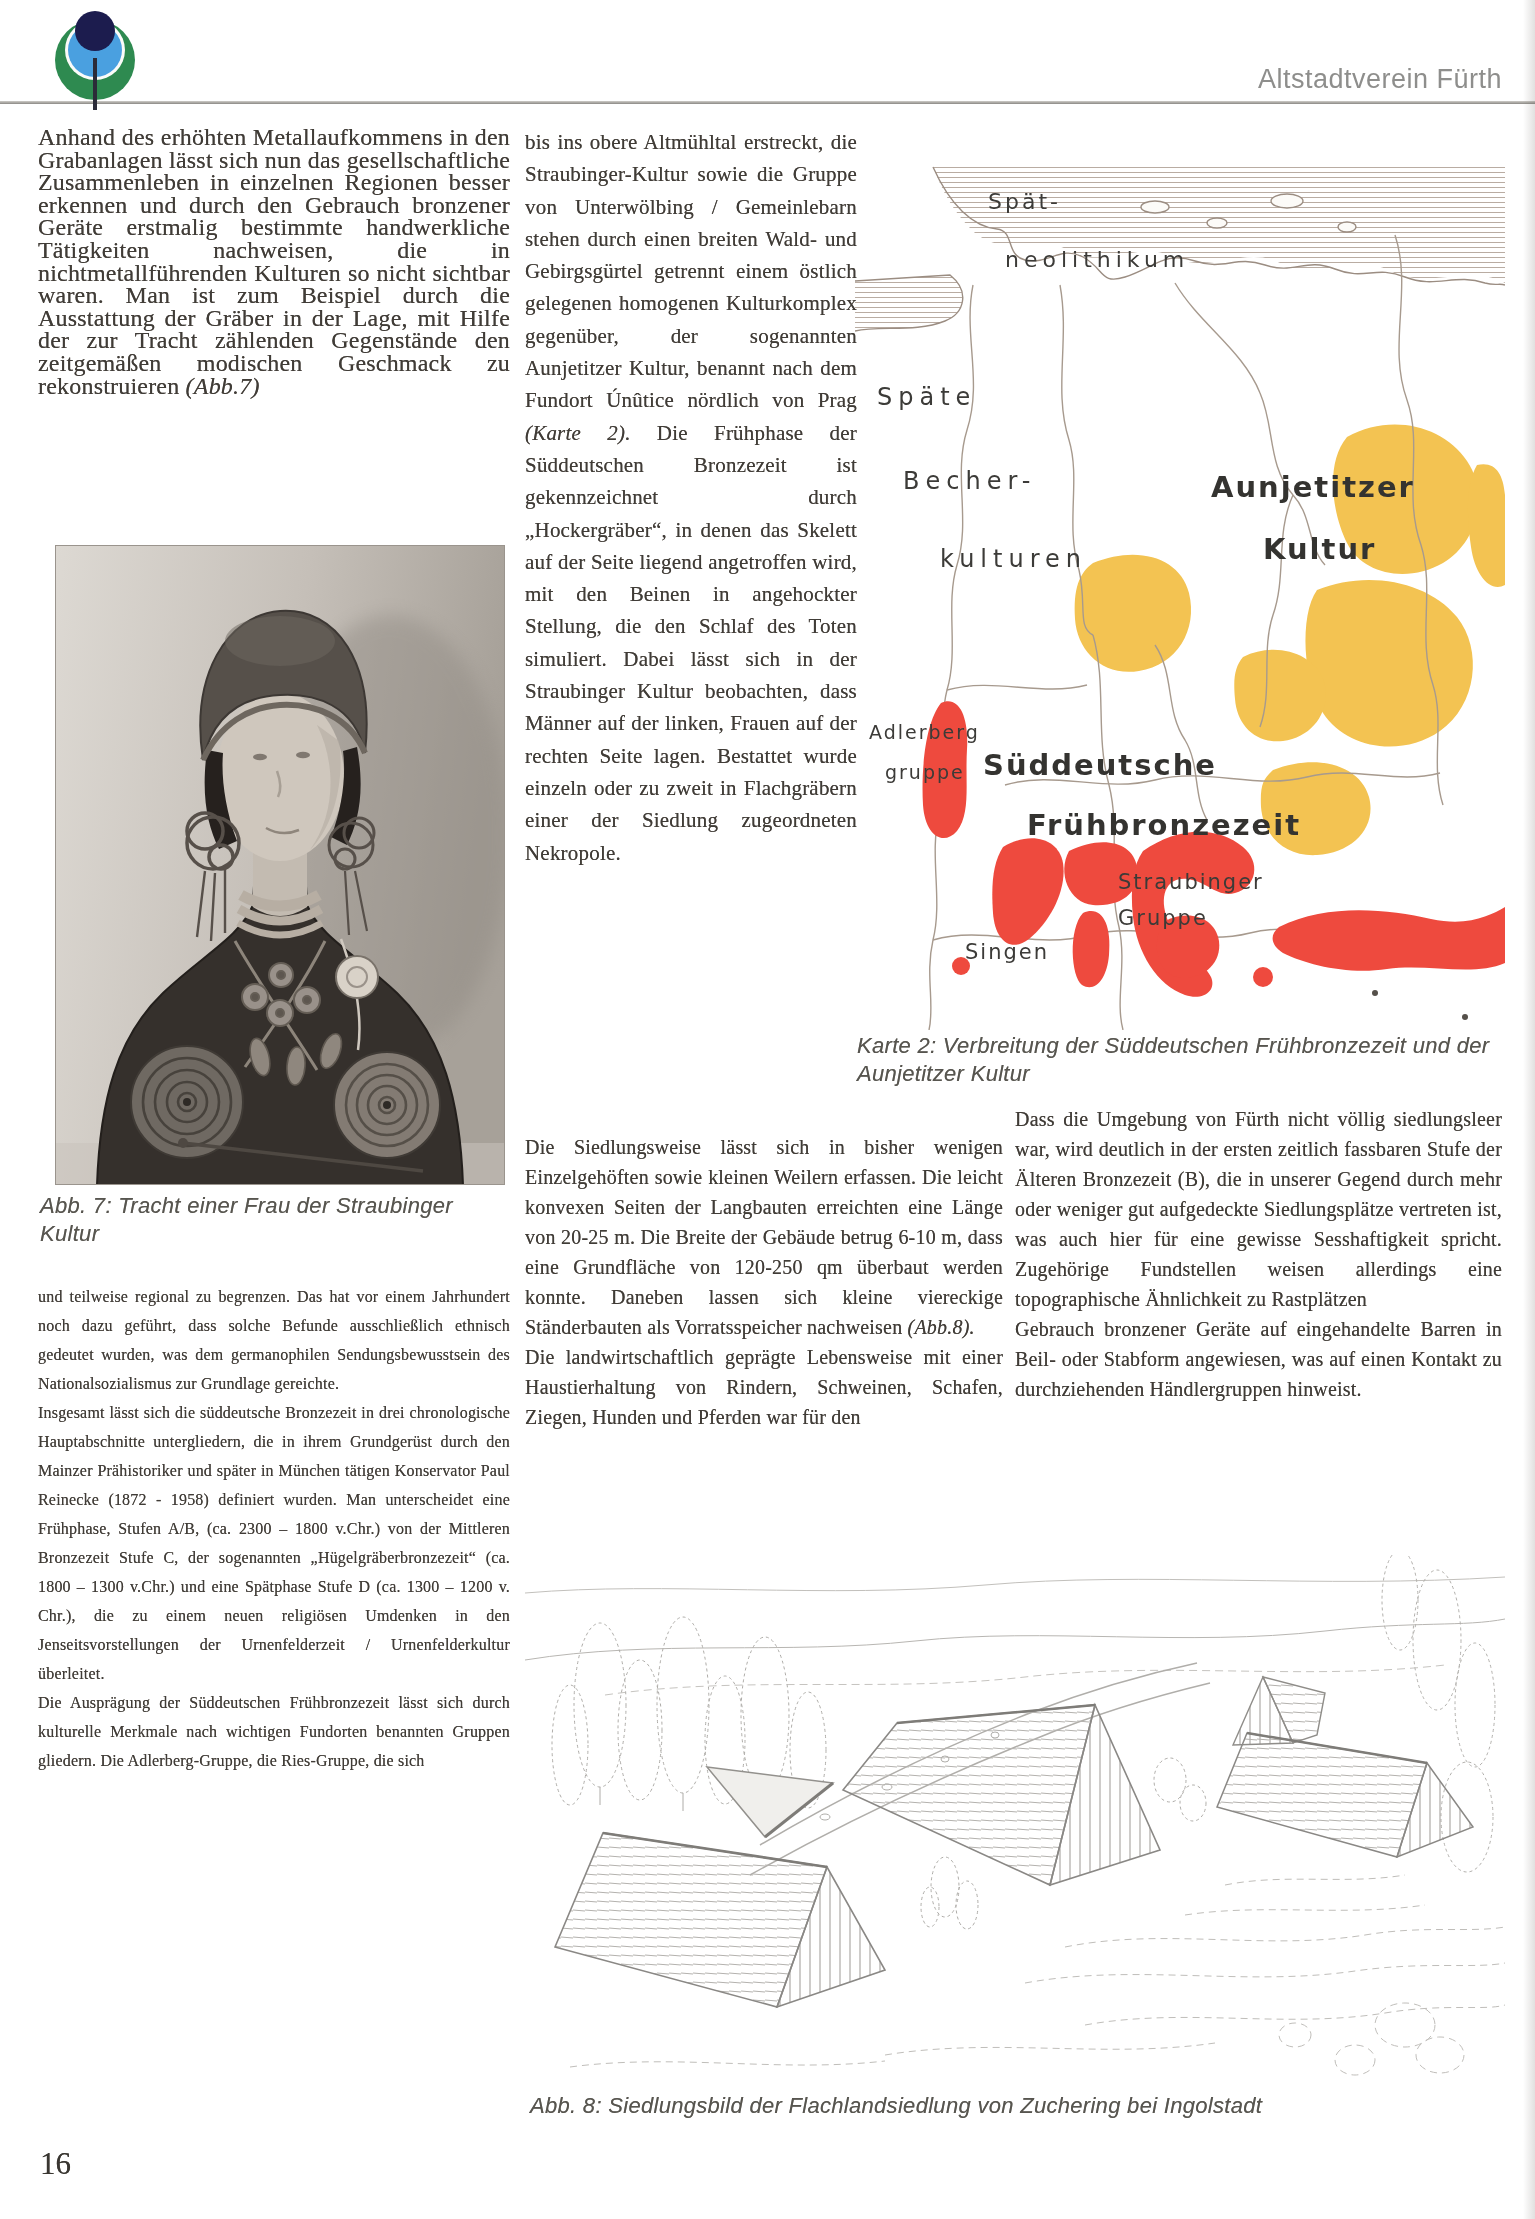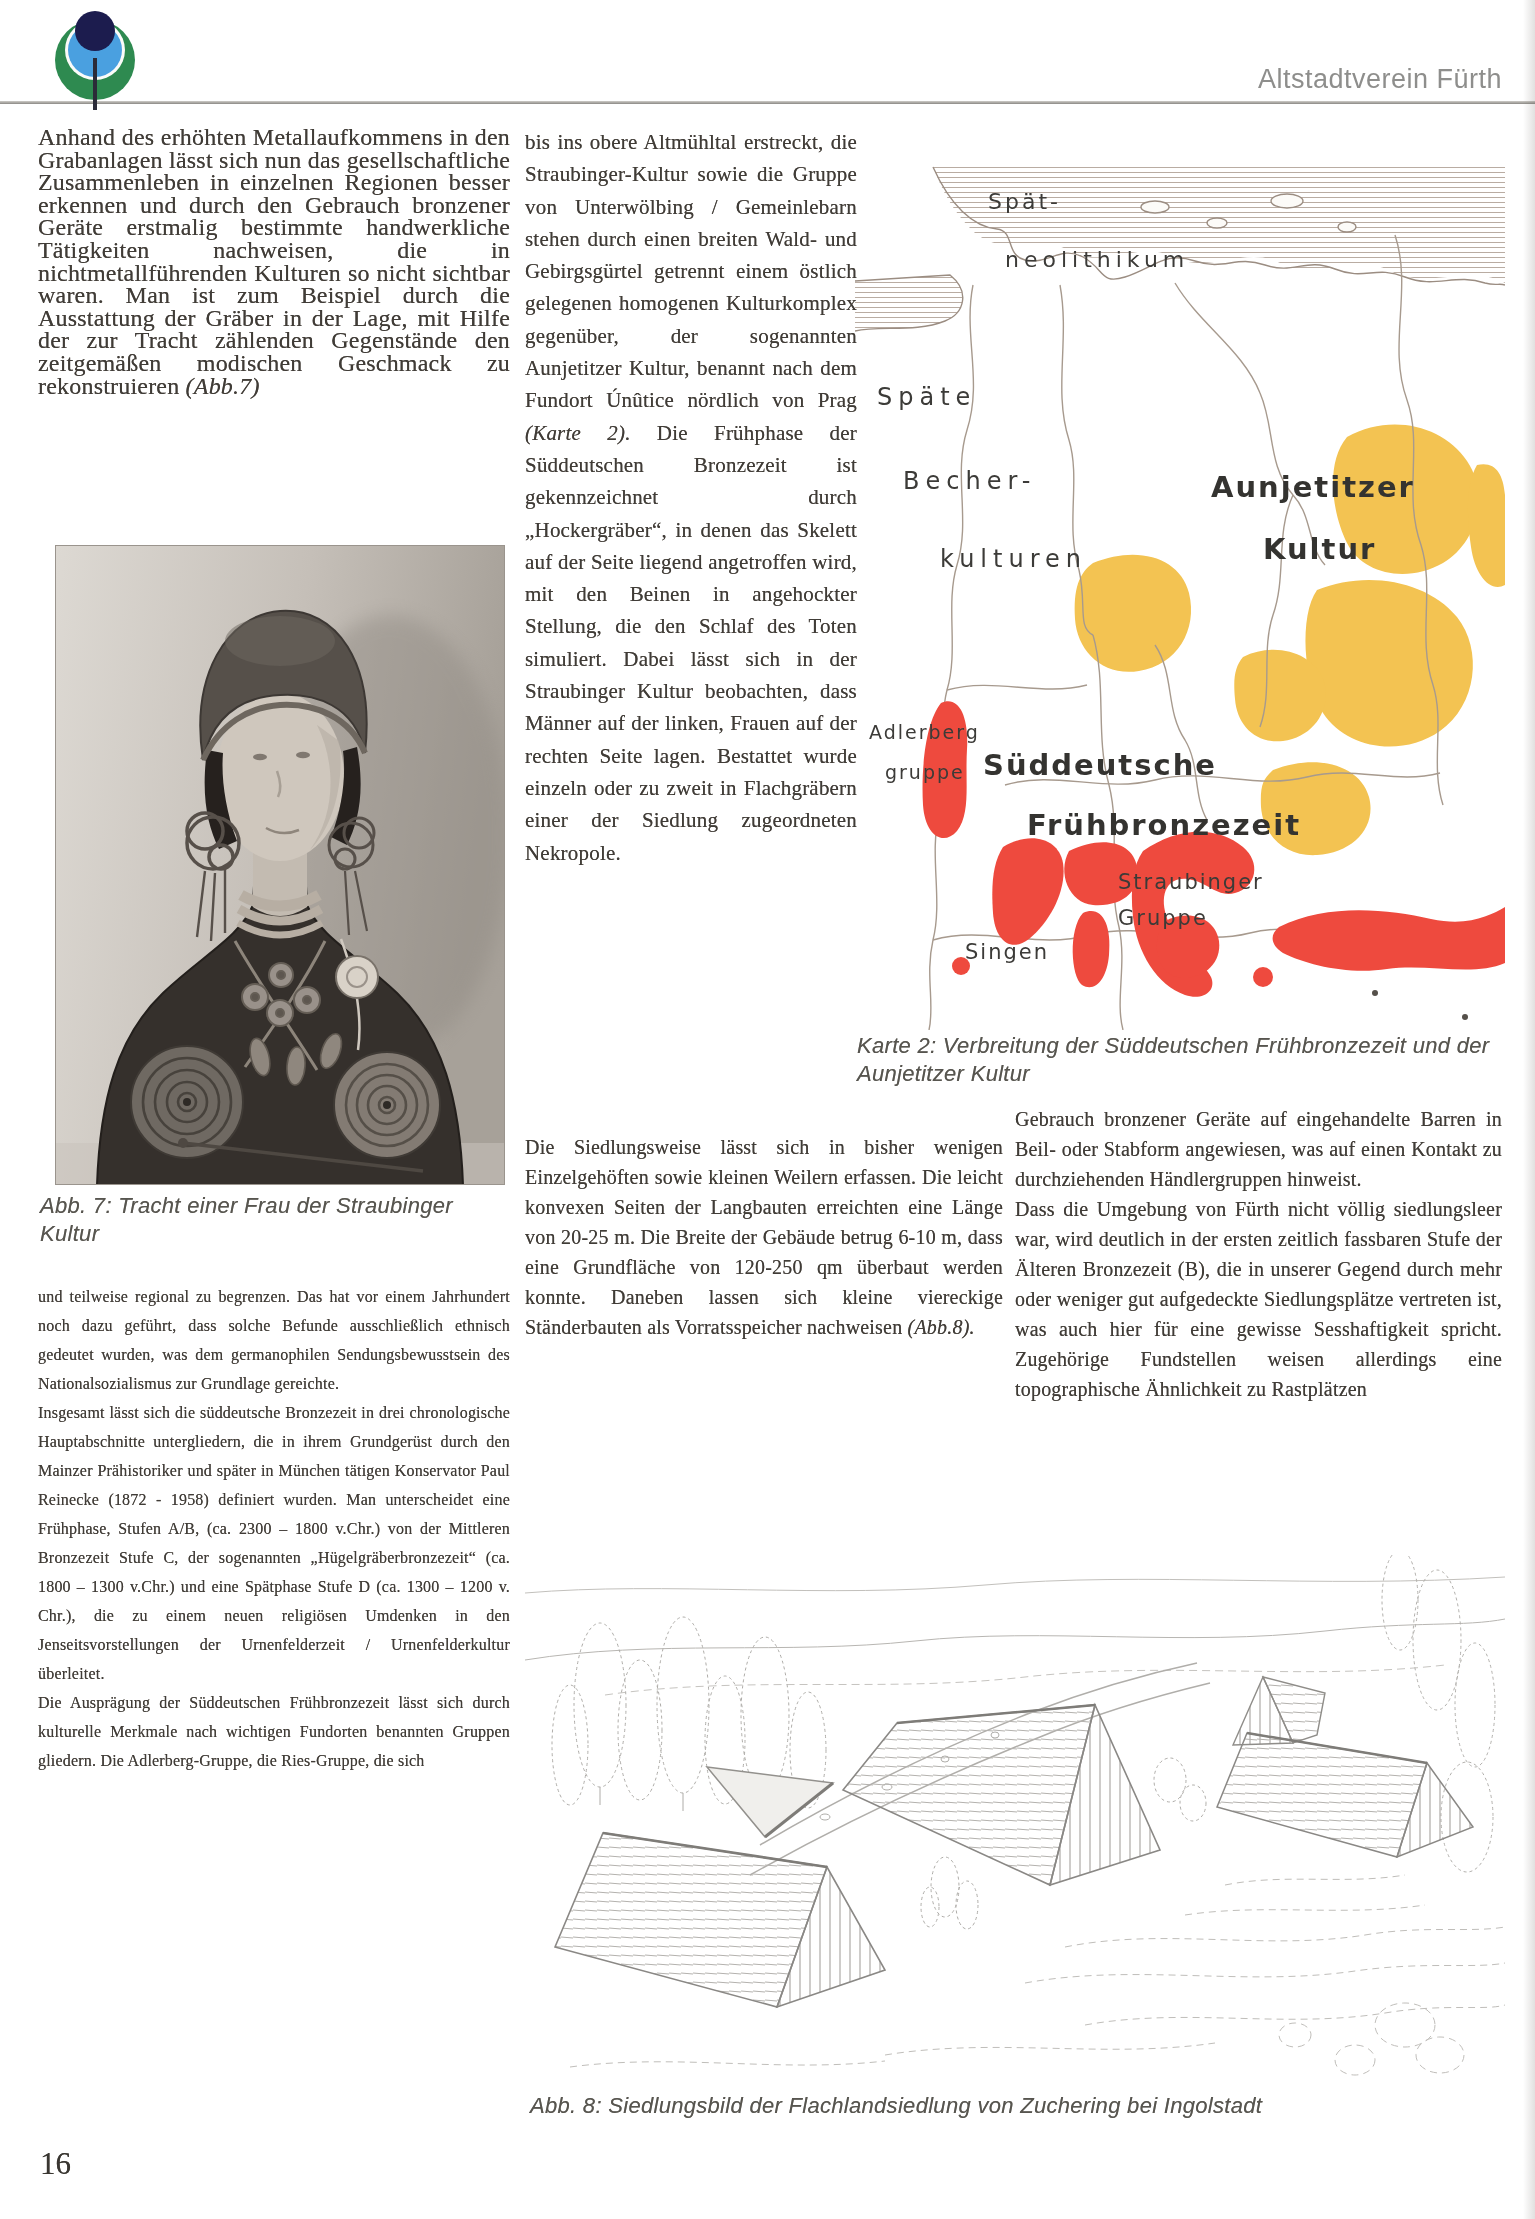--- a/index.html
+++ b/index.html
@@ -242,25 +242,26 @@
     <text x="172" y="670" class="maplabel-b">Frühbronzezeit</text>
     <text x="263" y="724" class="maplabel-s" style="font-size:21px">Straubinger</text>
     <text x="263" y="760" class="maplabel-s" style="font-size:21px">Gruppe</text>
     <text x="110" y="794" class="maplabel-s" style="font-size:21px">Singen</text>
   </svg>
 
   <div class="abs caption" style="left:857px; top:1032px; width:655px;">Karte 2: Verbreitung der Süddeutschen Frühbronzezeit und der Aunjetitzer Kultur</div>
 
   <div class="abs body-text t-mid" style="left:525px; top:1104px; width:478px;margin-top:28px;">
     <p><span>Die Siedlungsweise lässt sich in bisher wenigen Einzelgehöften sowie kleinen Weilern erfassen. Die leicht konvexen Seiten der Langbauten erreichten eine Länge von 20-25 m.  Die Breite der Gebäude betrug 6-10 m, dass eine Grundfläche von 120-250 qm überbaut werden konnte. Daneben lassen sich kleine viereckige Ständerbauten als Vorratsspeicher nachweisen </span><span class="ref">(Abb.8).</span></p>
+    <p>Die landwirtschaftlich geprägte Lebensweise mit einer Haustierhaltung von Rindern, Schweinen, Schafen, Ziegen, Hunden und Pferden war für den</p>
   </div>
 
   <div class="abs body-text t-mid" style="left:1015px; top:1104px; width:487px;">
+    <p>Dass die Umgebung von Fürth nicht völlig siedlungsleer war, wird deutlich in der ersten zeitlich fassbaren Stufe der Älteren Bronzezeit (B), die in unserer Gegend durch mehr oder weniger gut aufgedeckte Siedlungsplätze vertreten ist, was auch hier für eine gewisse Sesshaftigkeit spricht. Zugehörige Fundstellen weisen allerdings eine topographische Ähnlichkeit zu Rastplätzen</p>
     <p>Gebrauch bronzener Geräte auf eingehandelte Barren in Beil- oder Stabform angewiesen, was auf einen Kontakt zu durchziehenden Händlergruppen hinweist.</p>
-    <p>Dass die Umgebung von Fürth nicht völlig siedlungsleer war, wird deutlich in der ersten zeitlich fassbaren Stufe der Älteren Bronzezeit (B), die in unserer Gegend durch mehr oder weniger gut aufgedeckte Siedlungsplätze vertreten ist, was auch hier für eine gewisse Sesshaftigkeit spricht. Zugehörige Fundstellen weisen allerdings eine topographische Ähnlichkeit zu Rastplätzen</p>
   </div>
 
   <svg class="abs" style="left:525px; top:1555px;" width="980" height="530" viewBox="0 0 980 530">
     <defs>
       <pattern id="thatch" width="12" height="9" patternUnits="userSpaceOnUse">
         <line x1="0" y1="4" x2="12" y2="5" stroke="#b3b1ad" stroke-width="1.1"></line>
       </pattern>
       <pattern id="studs" width="10" height="12" patternUnits="userSpaceOnUse">
         <line x1="5" y1="0" x2="5" y2="12" stroke="#a5a29e" stroke-width="1.1"></line>
       </pattern>

